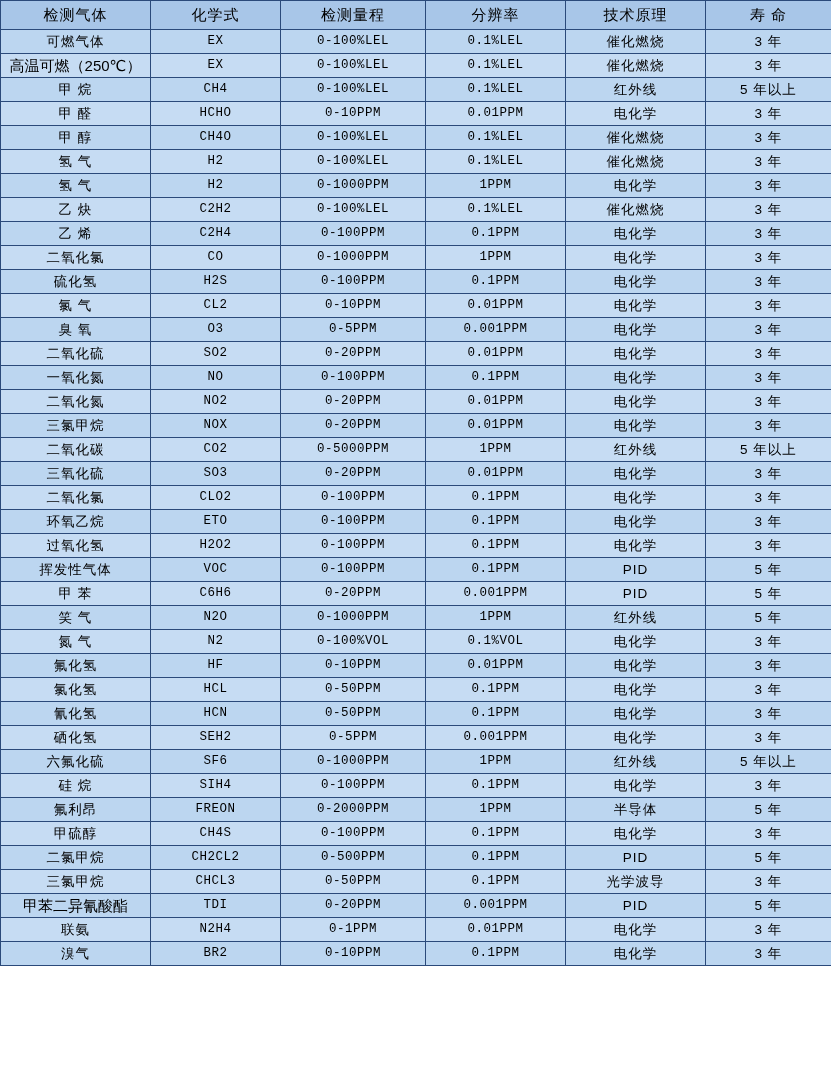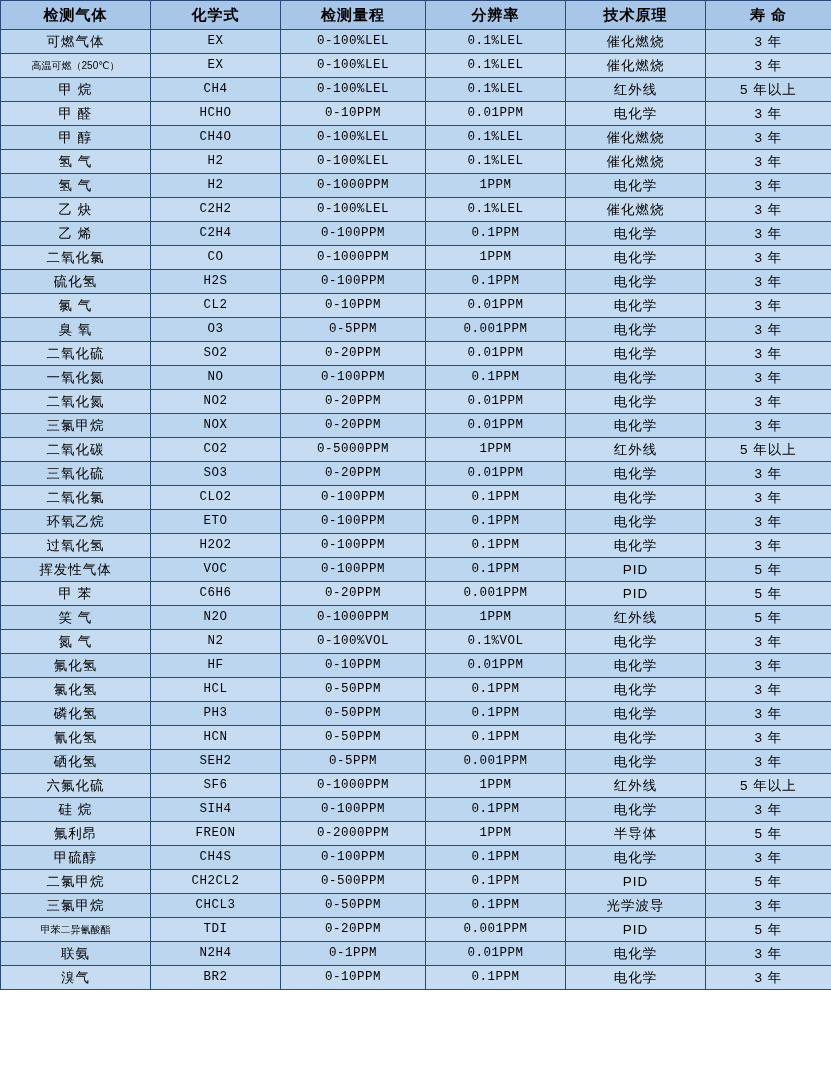--- a/index.html
+++ b/index.html
@@ -30,21 +30,21 @@
     vertical-align: middle;
     padding: 0;
     height: 23px;
     line-height: 23px;
     overflow: hidden;
     white-space: nowrap;
   }
   #gas-table thead th {
     background: #a8c6e8;
     font-size: 15px;
-    font-weight: bold;
+    font-weight: normal;
     color: #000000;
     letter-spacing: 1px;
     height: 28px;
     line-height: 28px;
   }
   #gas-table tbody tr td {
     background: #bcd6f0;
     font-size: 13px;
     color: #000000;
   }
@@ -54,21 +54,21 @@
   #gas-table td.cn {
     font-size: 13.5px;
     letter-spacing: 1px;
   }
   #gas-table td.mono {
     font-family: "Liberation Mono", "DejaVu Sans Mono", monospace;
     font-size: 12.5px;
     letter-spacing: 0.5px;
   }
   #gas-table td.small {
-    font-size: 10px;
+    font-size: 15px;
     letter-spacing: 0;
     margin-left: 20px;
   }
 </style>
 </head>
 <body>
 
 <table id="gas-table">
   <colgroup>
     <col class="c0">
@@ -307,28 +307,20 @@
       </tr>
       <tr>
         <td class="cn">氯化氢</td>
         <td class="mono">HCL</td>
         <td class="mono">0-50PPM</td>
         <td class="mono">0.1PPM</td>
         <td class="cn">电化学</td>
         <td class="cn">3 年</td>
       </tr>
       <tr>
-        <td class="cn">磷化氢</td>
-        <td class="mono">PH3</td>
-        <td class="mono">0-50PPM</td>
-        <td class="mono">0.1PPM</td>
-        <td class="cn">电化学</td>
-        <td class="cn">3 年</td>
-      </tr>
-      <tr>
         <td class="cn">氰化氢</td>
         <td class="mono">HCN</td>
         <td class="mono">0-50PPM</td>
         <td class="mono">0.1PPM</td>
         <td class="cn">电化学</td>
         <td class="cn">3 年</td>
       </tr>
       <tr>
         <td class="cn">硒化氢</td>
         <td class="mono">SEH2</td>

